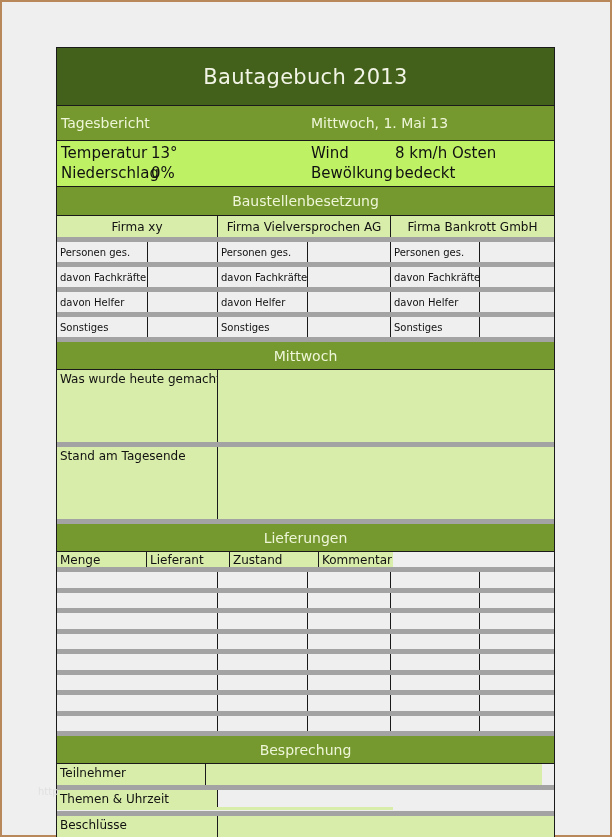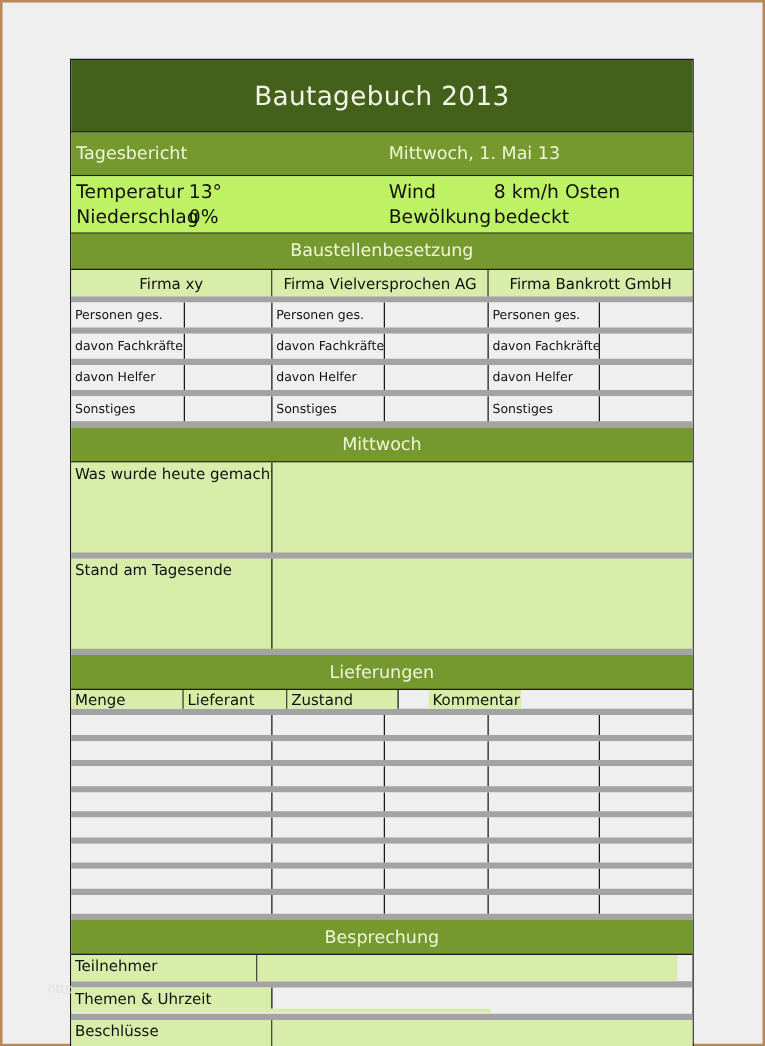--- a/index.html
+++ b/index.html
@@ -106,21 +106,21 @@
   <div class="row tag lg" style="height:72px;">
     <div class="cell" style="width:161px;">Stand am Tagesende</div>
     <div class="cell" style="width:336px;"></div>
   </div>
 
   <div class="bar center" style="height:27px;">Lieferungen</div>
   <div class="row lhdr" style="height:15px;">
     <div class="cell" style="width:90px;">Menge</div>
     <div class="cell" style="width:83px;">Lieferant</div>
     <div class="cell" style="width:89px;">Zustand</div>
-    <div class="cell" style="width:74px;margin-left:24px;">Kommentar</div>
+    <div class="cell" style="width:74px;">Kommentar</div>
   </div>
   <div id="delivery-rows">
       <div class="row grey" style="height: 15.5px;">
         <div class="cell" style="width: 161px;"></div>
         <div class="cell" style="width: 90px;"></div>
         <div class="cell" style="width: 83px;"></div>
         <div class="cell" style="width: 89px;"></div>
         <div class="cell" style="width: 74px;"></div>
       </div>
       <div class="row grey" style="height: 15.5px;">

